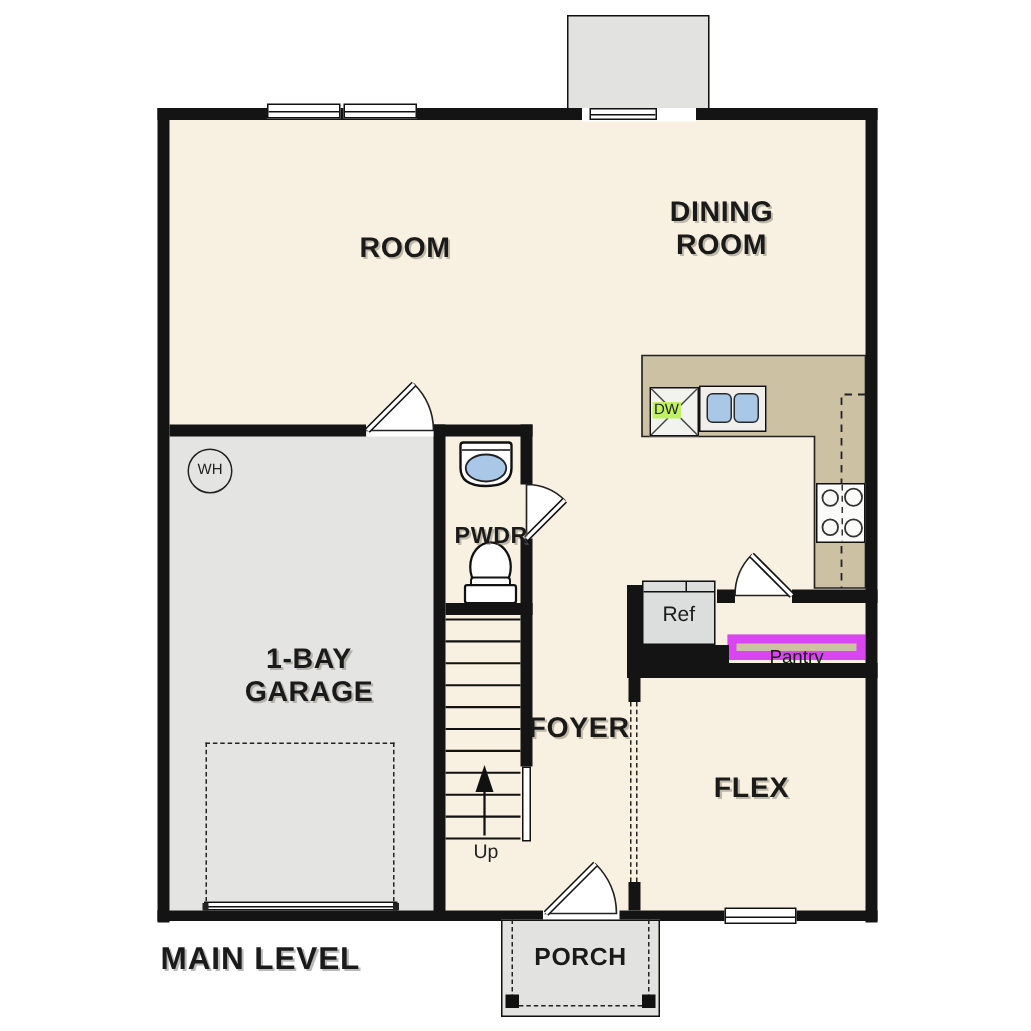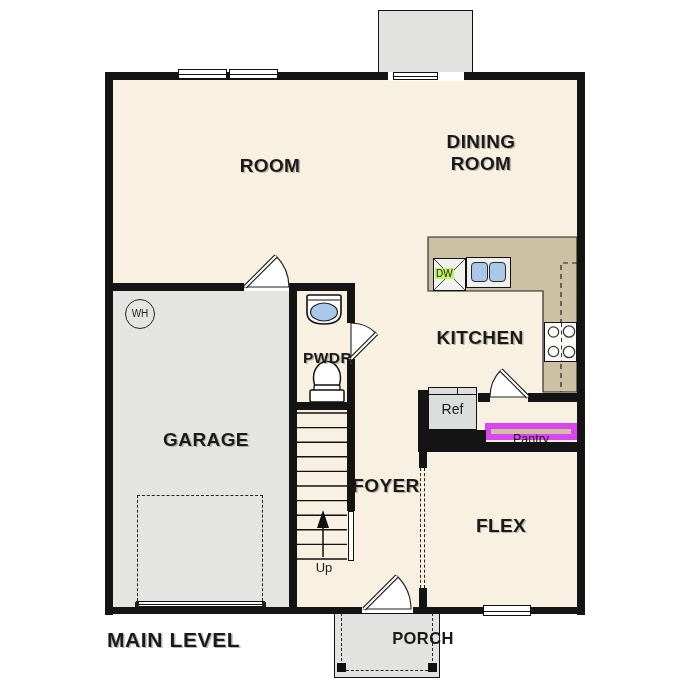--- a/index.html
+++ b/index.html
@@ -174,24 +174,24 @@
     </g>
   </svg>
 
   <div class="room-label" style="left:210px;top:155px;width:120px;font-size:19px;">
     <div>ROOM</div>
   </div>
   <div class="room-label" style="left:421px;top:131px;width:120px;font-size:19px;">
     <div>DINING</div>
     <div>ROOM</div>
   </div>
-  <div class="room-label" style="left:420px;top:327px;width:120px;font-size:19px;">KITCHEN</div>
   <div class="room-label" style="left:146px;top:429px;width:120px;font-size:19px;">
+    <div>1-BAY</div>
     <div>GARAGE</div>
   </div>
   <div class="room-label" style="left:347px;top:475px;width:78px;font-size:19px;">FOYER</div>
   <div class="room-label" style="left:462px;top:515px;width:78px;font-size:19px;">FLEX</div>
   <div class="room-label" style="left:299px;top:331px;width:57px;font-size:15.5px;margin-top:16px;">PWDR</div>
-  <div class="room-label" style="left:334px;top:628px;width:106px;font-size:16.5px;text-shadow:none;padding-left:36px;">PORCH</div>
+  <div class="room-label" style="left:334px;top:628px;width:106px;font-size:16.5px;text-shadow:none;">PORCH</div>
   <div class="small-label" style="left:306px;top:560px;width:36px;font-size:13px;color:#222;">Up</div>
   <div class="room-label" style="left:107px;top:629px;width:250px;font-size:21px;text-align:left;letter-spacing:.6px;text-shadow:1.4px 1.4px 0 #b9b9b9;">MAIN LEVEL</div>
 
 </div>
 
 </body></html>

